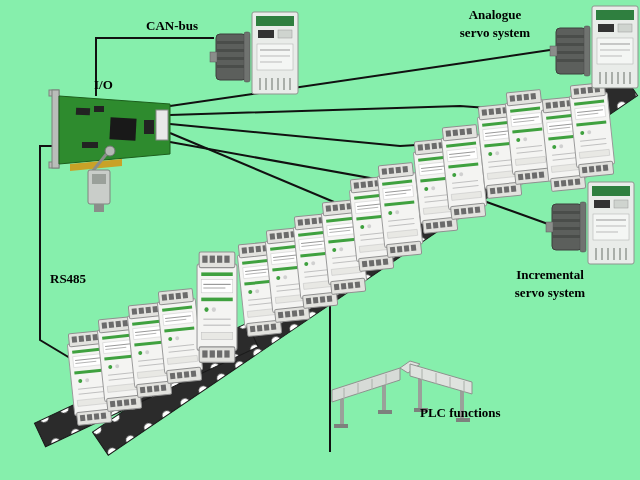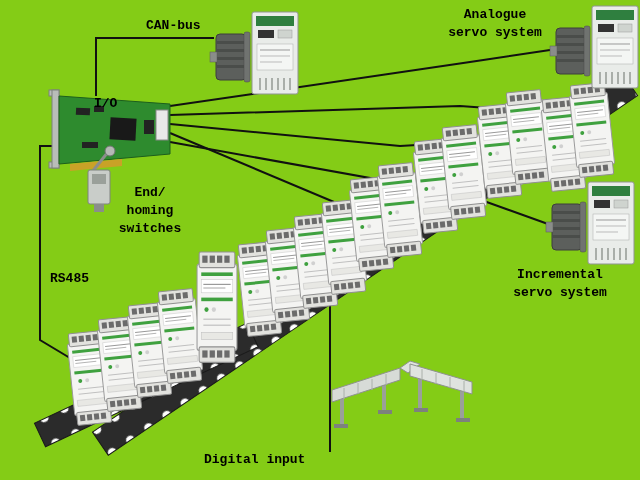--- a/index.html
+++ b/index.html
@@ -1,18 +1,18 @@
 <!DOCTYPE html>
 <html><head>
 <meta charset="utf-8">
 <style>
   html,body{margin:0;padding:0;background:#fff;}
   .stage{
-    position:relative;width:640px;height:480px;background:#84cc16;overflow:hidden;
-    font-family:Liberation Mono, monospace;
+    position:relative;width:640px;height:480px;background:#86efac;overflow:hidden;
+    font-family:Liberation Serif, serif;
   }
   .stage svg{position:absolute;left:0;top:0;}
   .label{
     position:absolute;font-weight:700;font-size:13px;line-height:1.4;color:#000;
     white-space:pre-line;
   }
   .center{text-align:center;}
 </style>
 </head>
 <body>
@@ -175,21 +175,18 @@
           <line x1="114" y1="35" x2="114" y2="46"></line>
       <line x1="128" y1="39" x2="128" y2="50"></line>
           <line x1="142" y1="43" x2="142" y2="54"></line>
     </g>
   </g>
 </svg>
 
 <div class="label" style="left:146px;top:17px;">CAN-bus</div>
 <div class="label center" style="left:420px;top:6px;width:150px;">Analogue
 servo system</div>
-<div class="label" style="left:94px;top:76px;margin-top:19px;">I/O</div>
-<div class="label center" style="left:104px;top:184px;width:92px;">End/
-homing
-switches</div>
+<div class="label" style="left:94px;top:76px;">I/O</div>
 <div class="label" style="left:50px;top:270px;">RS485</div>
-<div class="label" style="left:204px;top:451px;">Digital input</div>
-<div class="label center" style="left:490px;top:266px;width:140px;">Incremental
+<div class="label" style="left:420px;top:404px;">PLC functions</div>
+<div class="label center" style="left:480px;top:266px;width:140px;">Incremental
 servo system</div>
 </div>
 
 </body></html>

